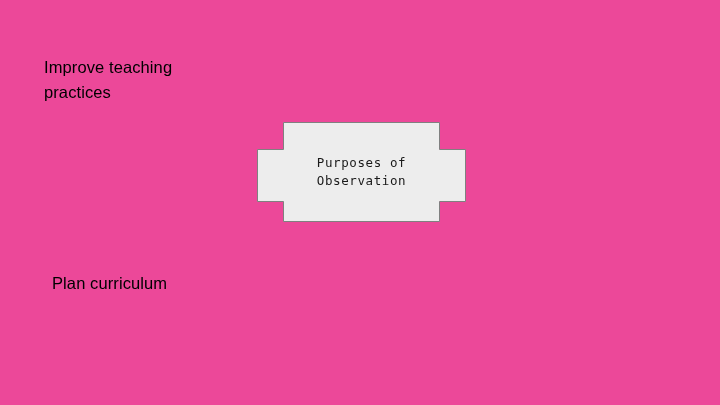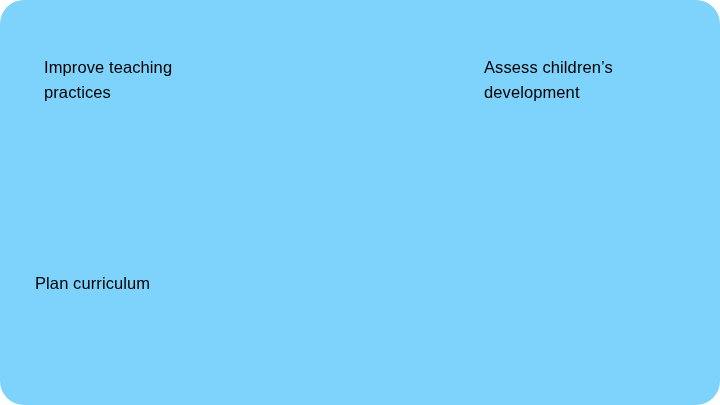--- a/index.html
+++ b/index.html
@@ -31,21 +31,21 @@
     left: 44px;
     top: 55px;
     width: 210px;
   }
   #label-assess-childrens-development {
     left: 484px;
     top: 55px;
     width: 215px;
   }
   #label-plan-curriculum {
-    left: 35px;
+    left: 52px;
     top: 271px;
     width: 220px;
   }
   #label-partner-with-families {
     left: 484px;
     top: 271px;
     width: 230px;
   }
 
   
@@ -77,25 +77,32 @@
     color: #1a1a1a;
     text-align: center;
     white-space: pre;
     letter-spacing: 0.6px;
     pointer-events: none;
   }
 </style>
 </head>
 <body>
 
-<div id="slide" style="background: #7dd3fc; border-radius: 24px;">
+<div id="slide" style="background: #ec4899;">
 
   <div class="label" id="label-improve-teaching-practices">Improve teaching
 practices</div>
 
-  <div class="label" id="label-assess-childrens-development">Assess children’s
-development</div>
 
   <div class="label" id="label-plan-curriculum">Plan curriculum</div>
 
 
+  <div id="cross-shape">
+    <svg viewBox="0 0 209 100" xmlns="http://www.w3.org/2000/svg">
+      <path id="cross-path" d="M 26.5 0.5 L 182.5 0.5 L 182.5 27.5 L 208.5 27.5 L 208.5 79.5 L 182.5 79.5 L 182.5 99.5 L 26.5 99.5 L 26.5 79.5 L 0.5 79.5 L 0.5 27.5 L 26.5 27.5 Z" fill="#EDEDED" stroke="#808080" stroke-width="1" stroke-linejoin="miter"></path>
+    </svg>
+    <div id="cross-shape-text">
+      <span>Purposes of</span>
+      <span>Observation</span>
+    </div>
+  </div>
 
 </div>
 
 </body></html>

